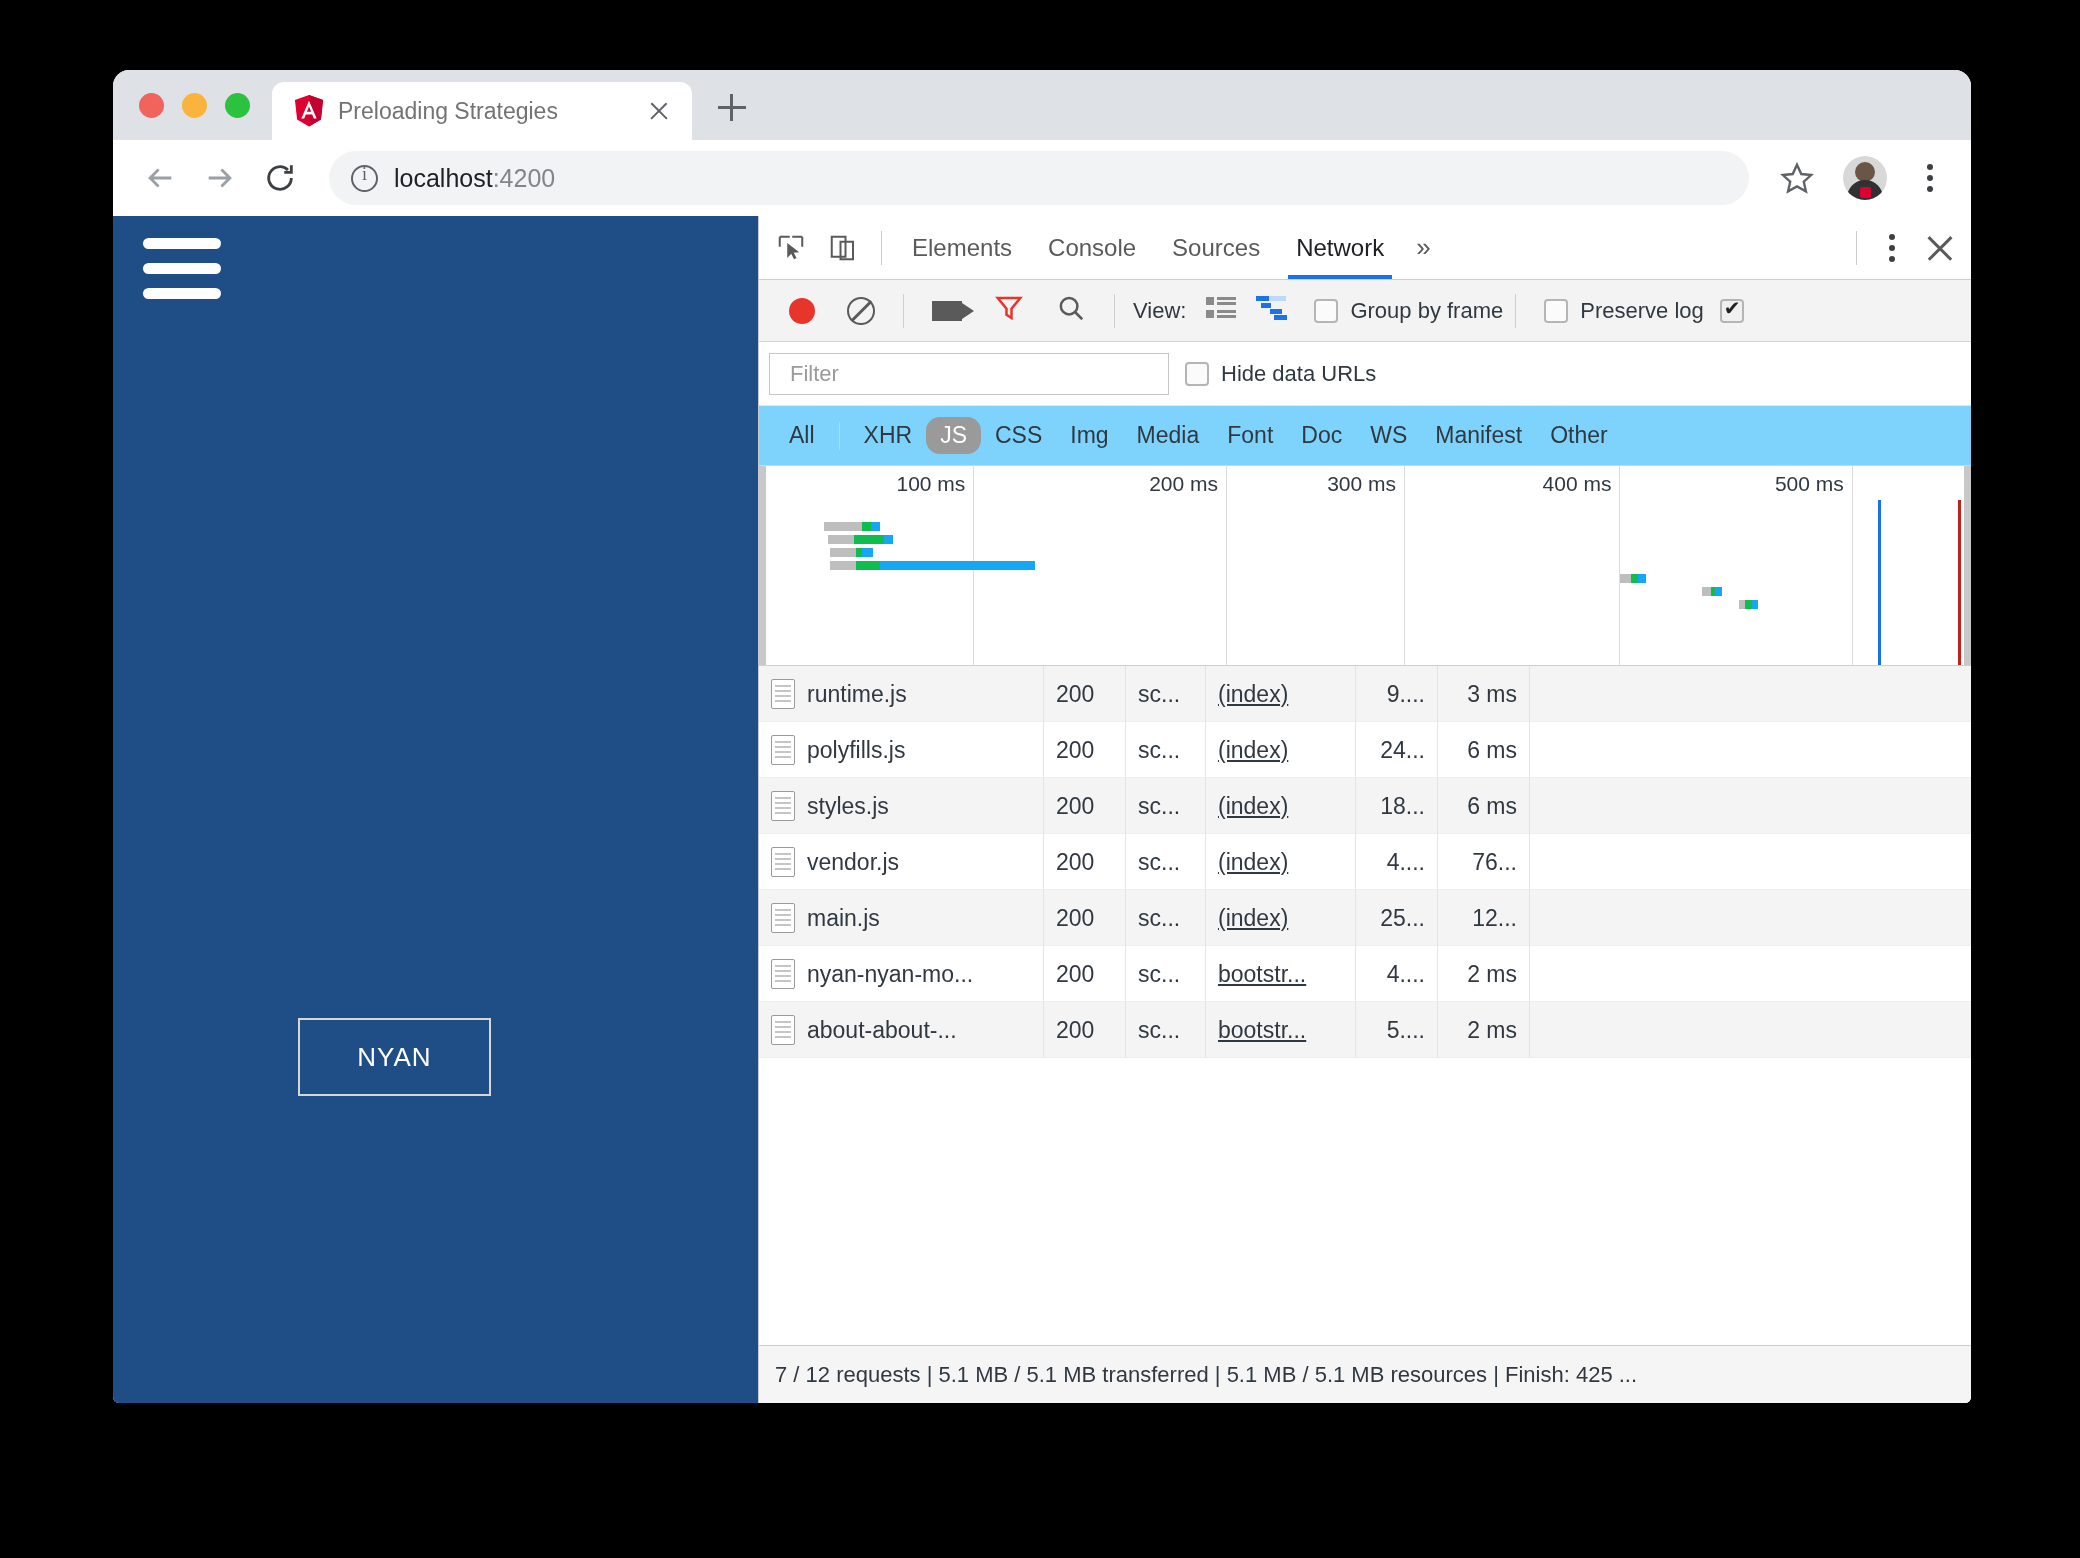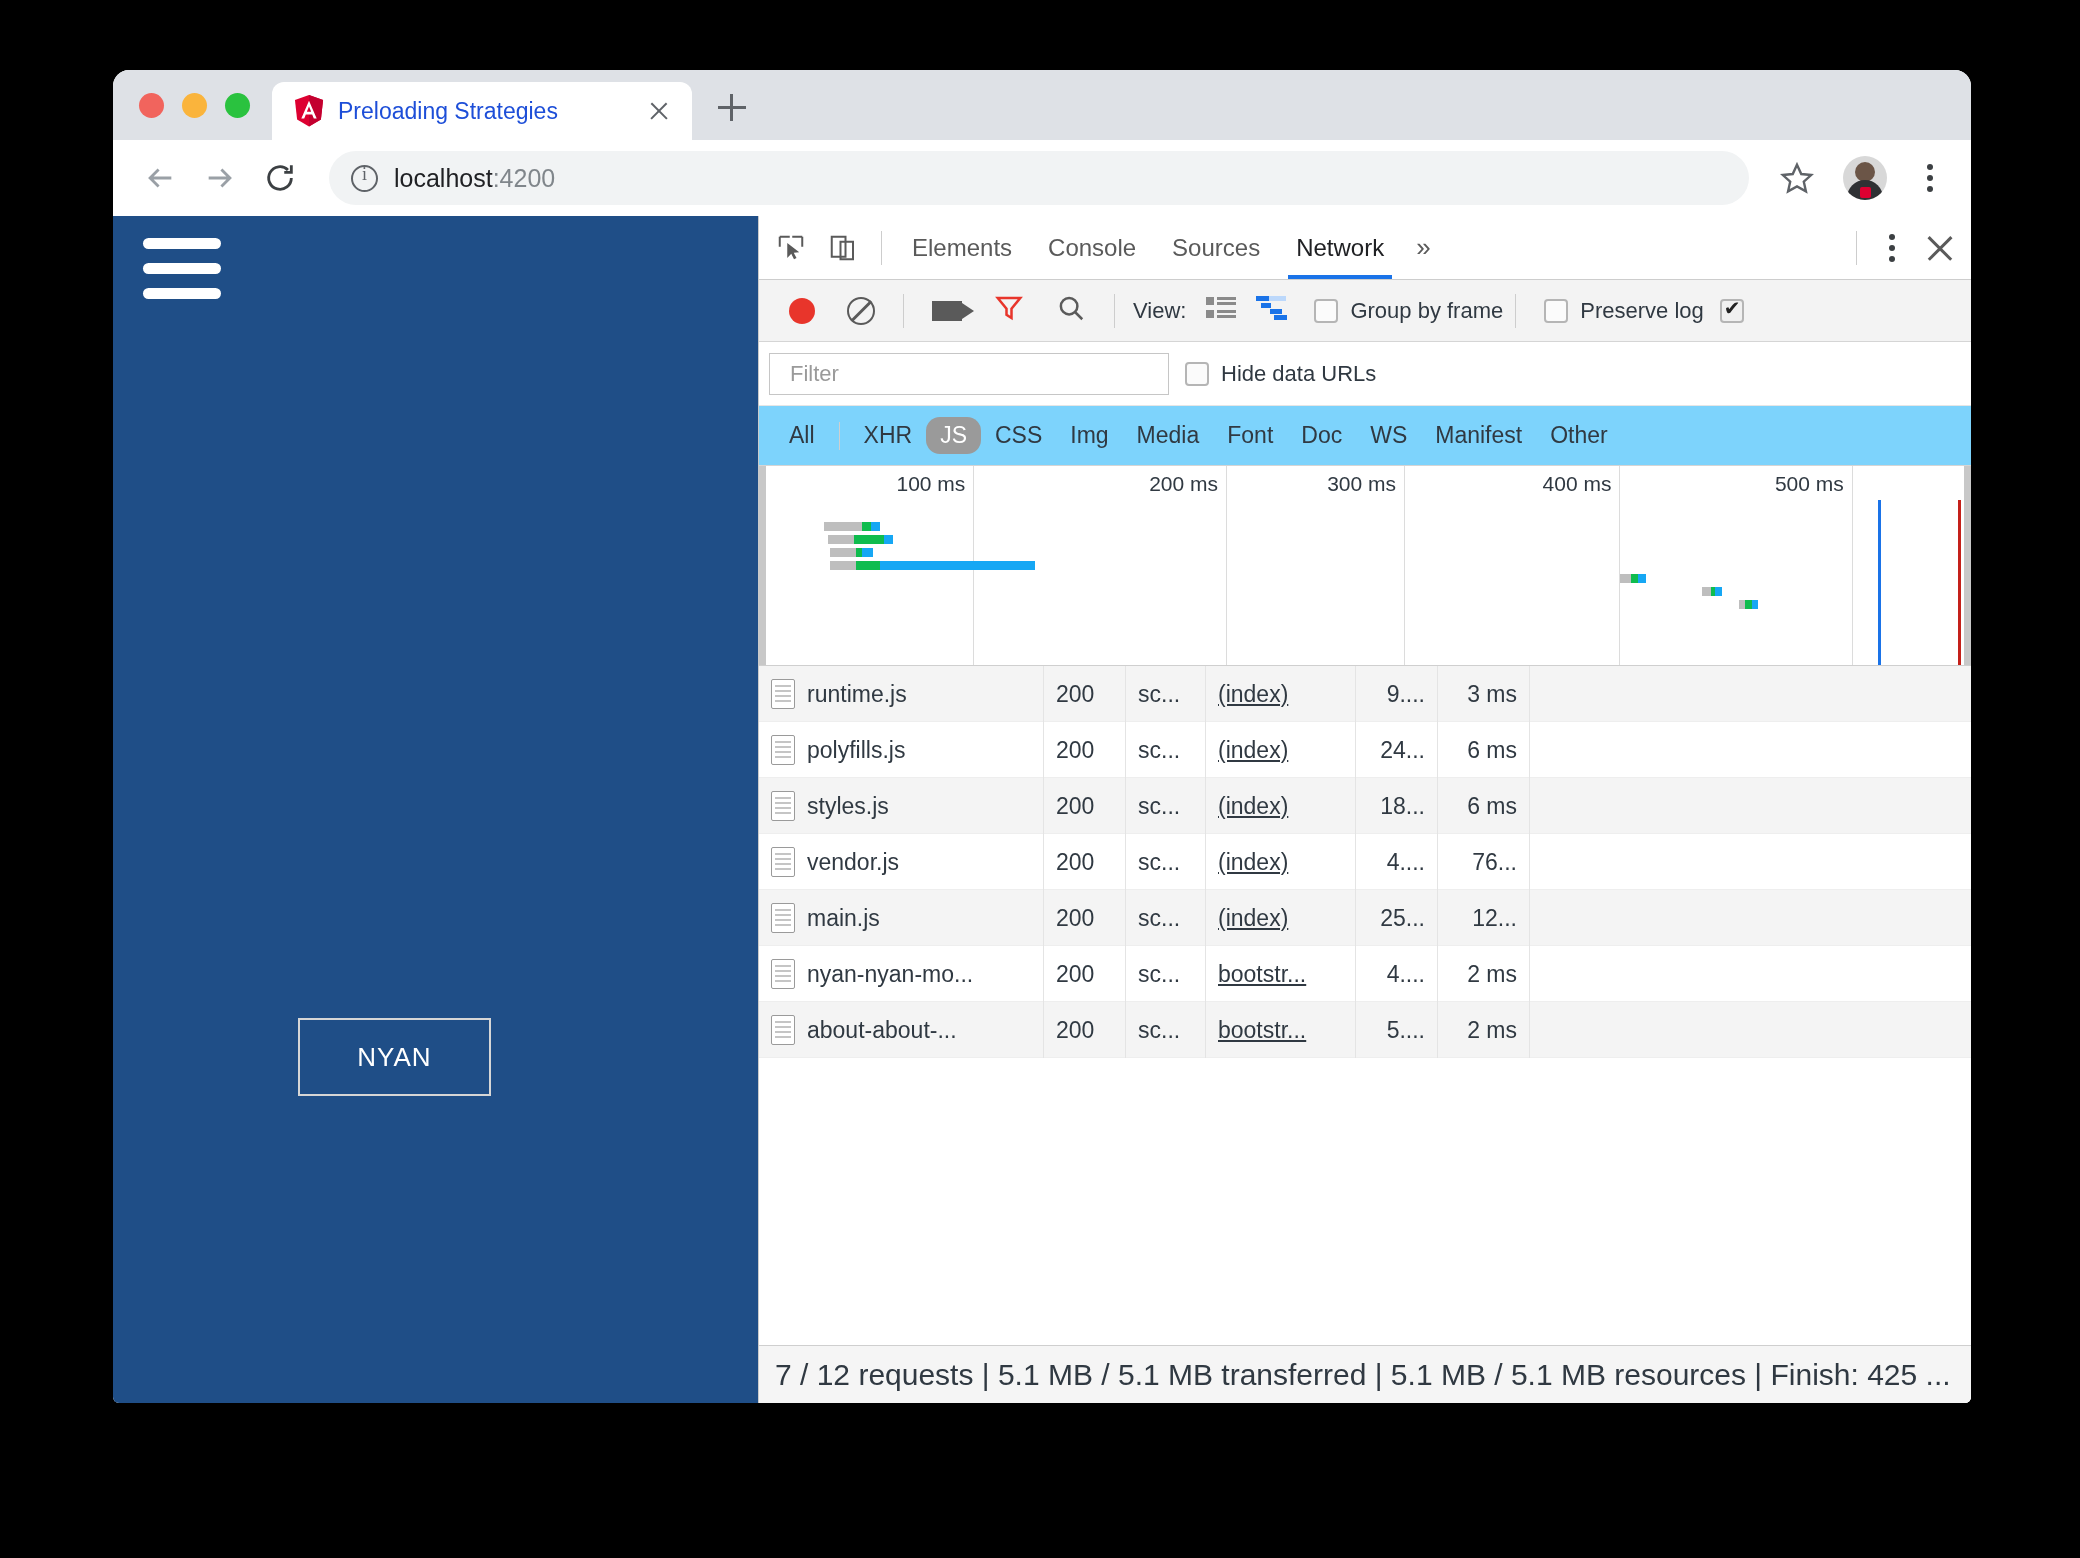--- a/index.html
+++ b/index.html
@@ -32,21 +32,21 @@
   .dot.red { background: #f1645d; }
   .dot.yellow { background: #fab43c; }
   .dot.green { background: #2ac23f; }
   .tab {
     position: relative; display: flex; align-items: center; gap: 14px;
     height: 58px; min-width: 420px; padding: 0 18px 0 22px;
     background: #ffffff; border-radius: 12px 12px 0 0;
   }
   .ng-logo { width: 30px; height: 32px; flex: none; }
   .tab-title {
-    font-size: 23px; color: #1d4ed8; white-space: nowrap;
+    font-size: 23px; color: #737373; white-space: nowrap;
     overflow: hidden; text-overflow: ellipsis; flex: 1;
   }
   .tab-close {
     width: 30px; height: 30px; flex: none; position: relative;
     cursor: pointer;
   }
   .tab-close::before, .tab-close::after {
     content: ""; position: absolute; left: 4px; top: 14px;
     width: 22px; height: 2.4px; background: #5f6368;
   }
@@ -297,21 +297,21 @@
   .wf-grid {
     position: absolute; top: 0; bottom: 0; width: 1px; background: #e0e0e0;
   }
   .wf-wait { background: #bebebe; }
   .wf-green { background: #0fbc4e; }
   .wf-blue { background: #16a7f4; }
   .wf-event { position: absolute; top: 0; bottom: 0; width: 3px; }
   .empty-fill { flex: 1; background: #ffffff; }
   .statusbar {
     height: 58px; display: flex; align-items: center; padding: 17px 16px;
-    border-top: 1px solid #cfcfcf; background: #f5f5f5; font-size: 30px;
+    border-top: 1px solid #cfcfcf; background: #f5f5f5; font-size: 22px;
     color: #303942; flex: none; overflow: hidden; white-space: nowrap;
   }
 </style>
 </head>
 <body>
 
 <div class="screen">
   <div class="window">
 
     <div class="tabstrip">

